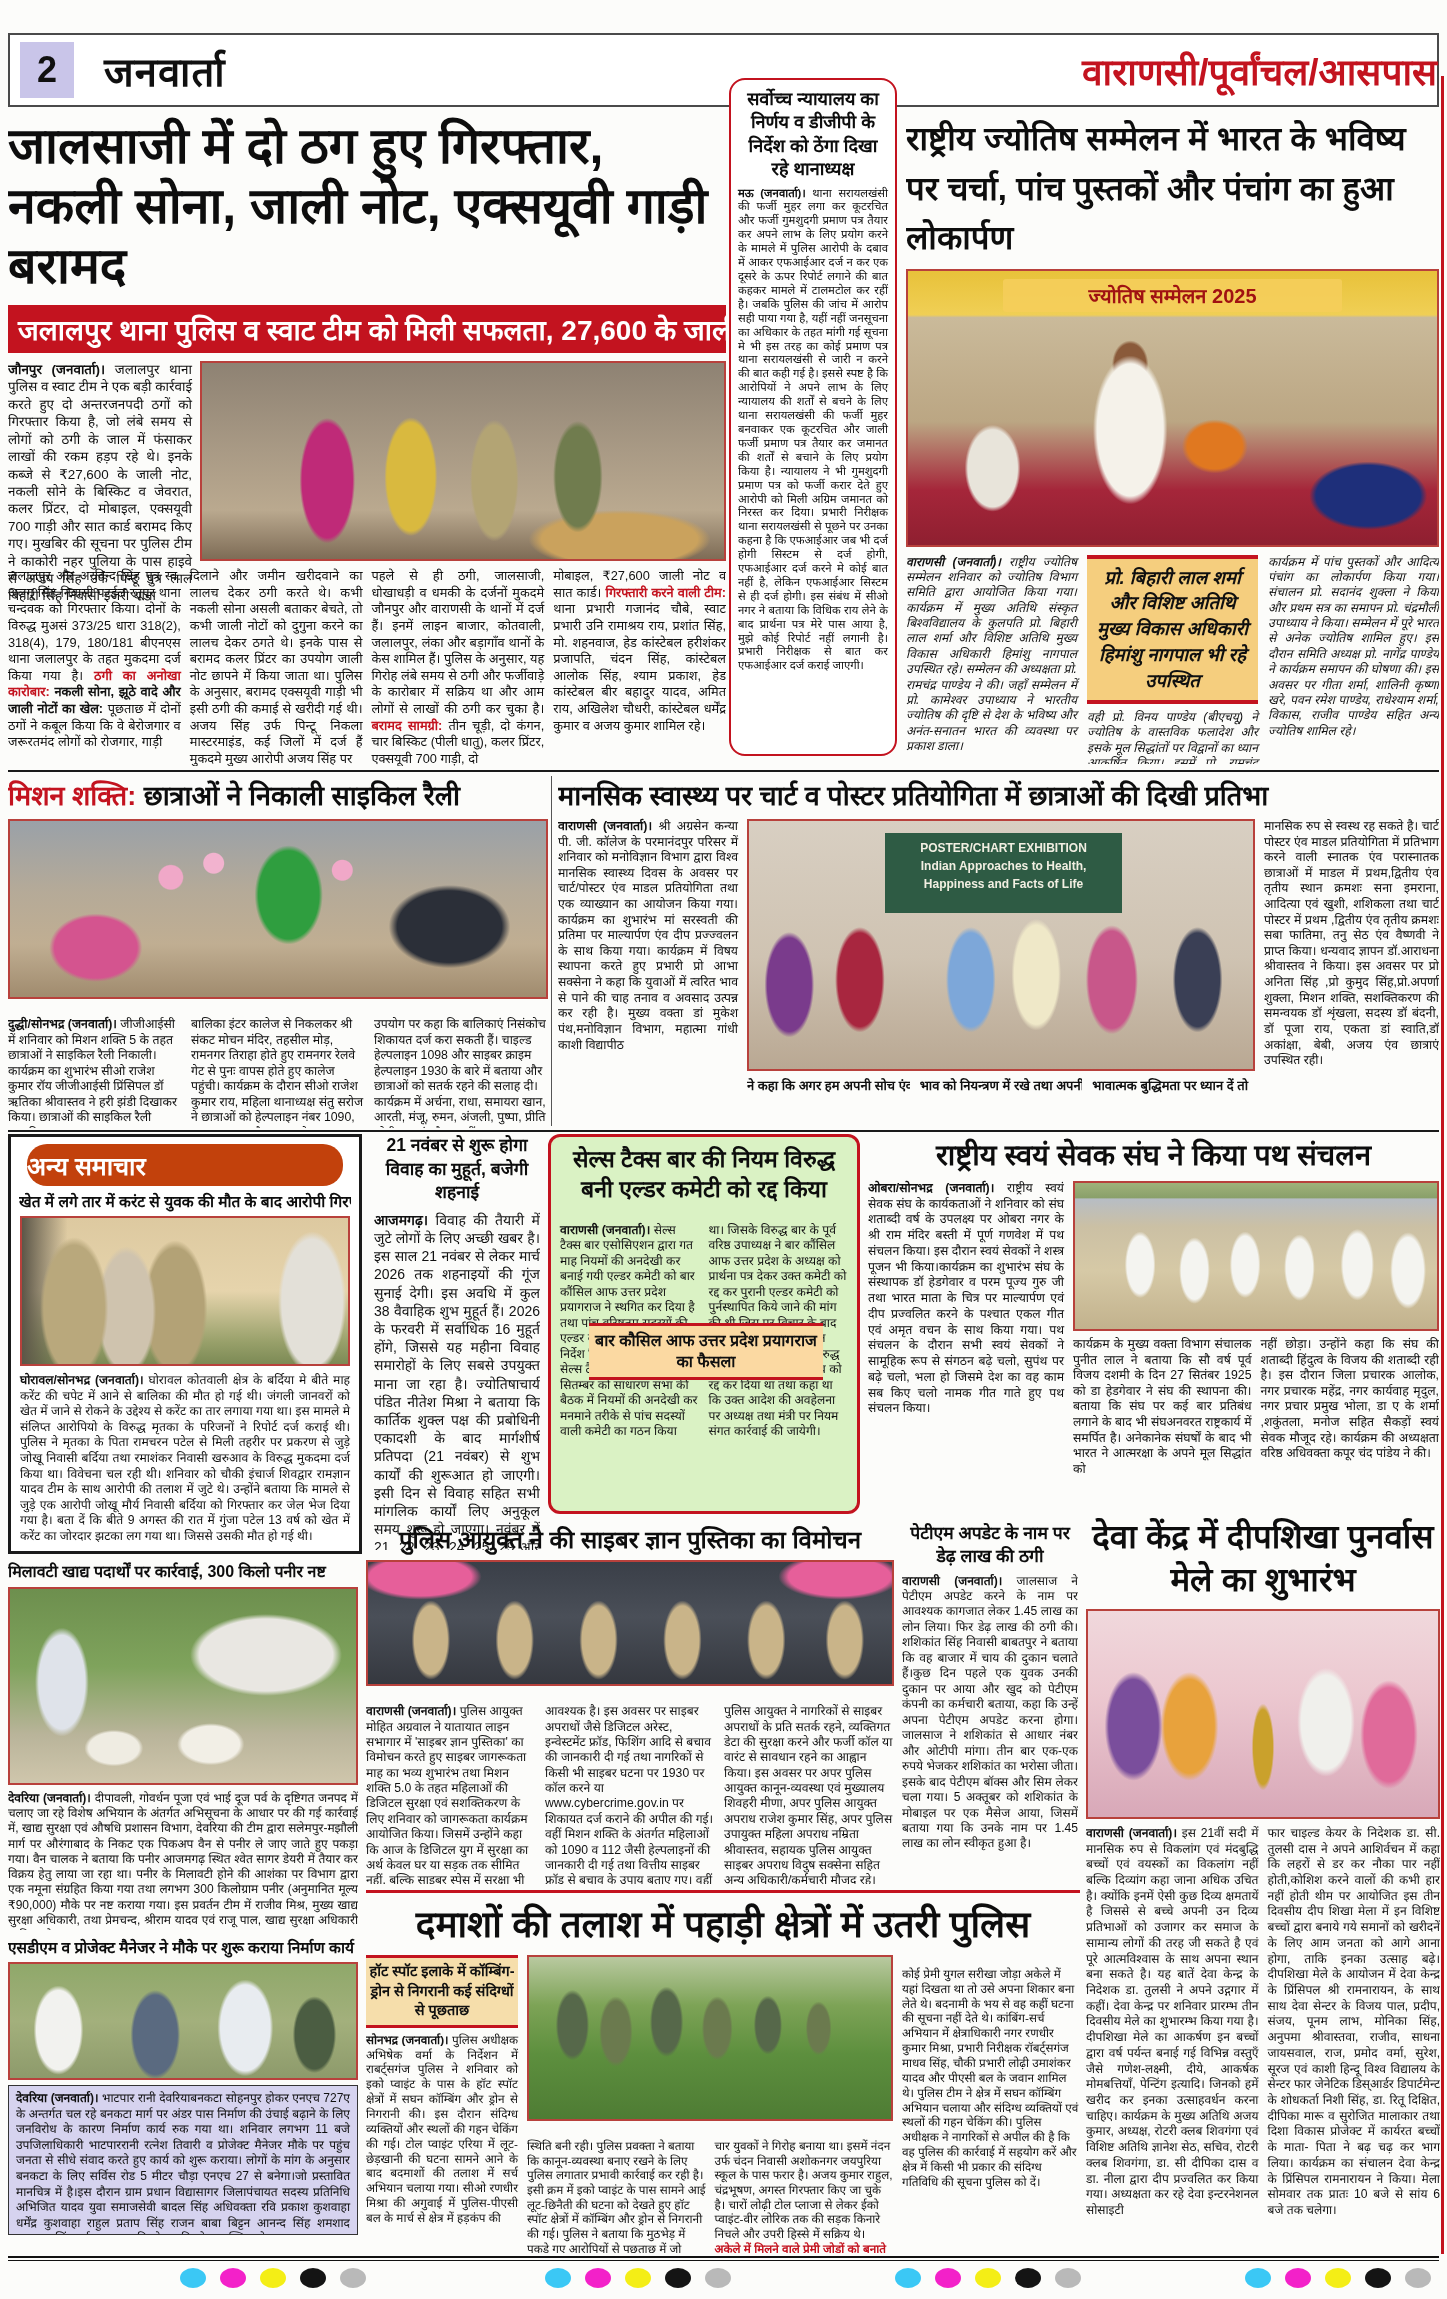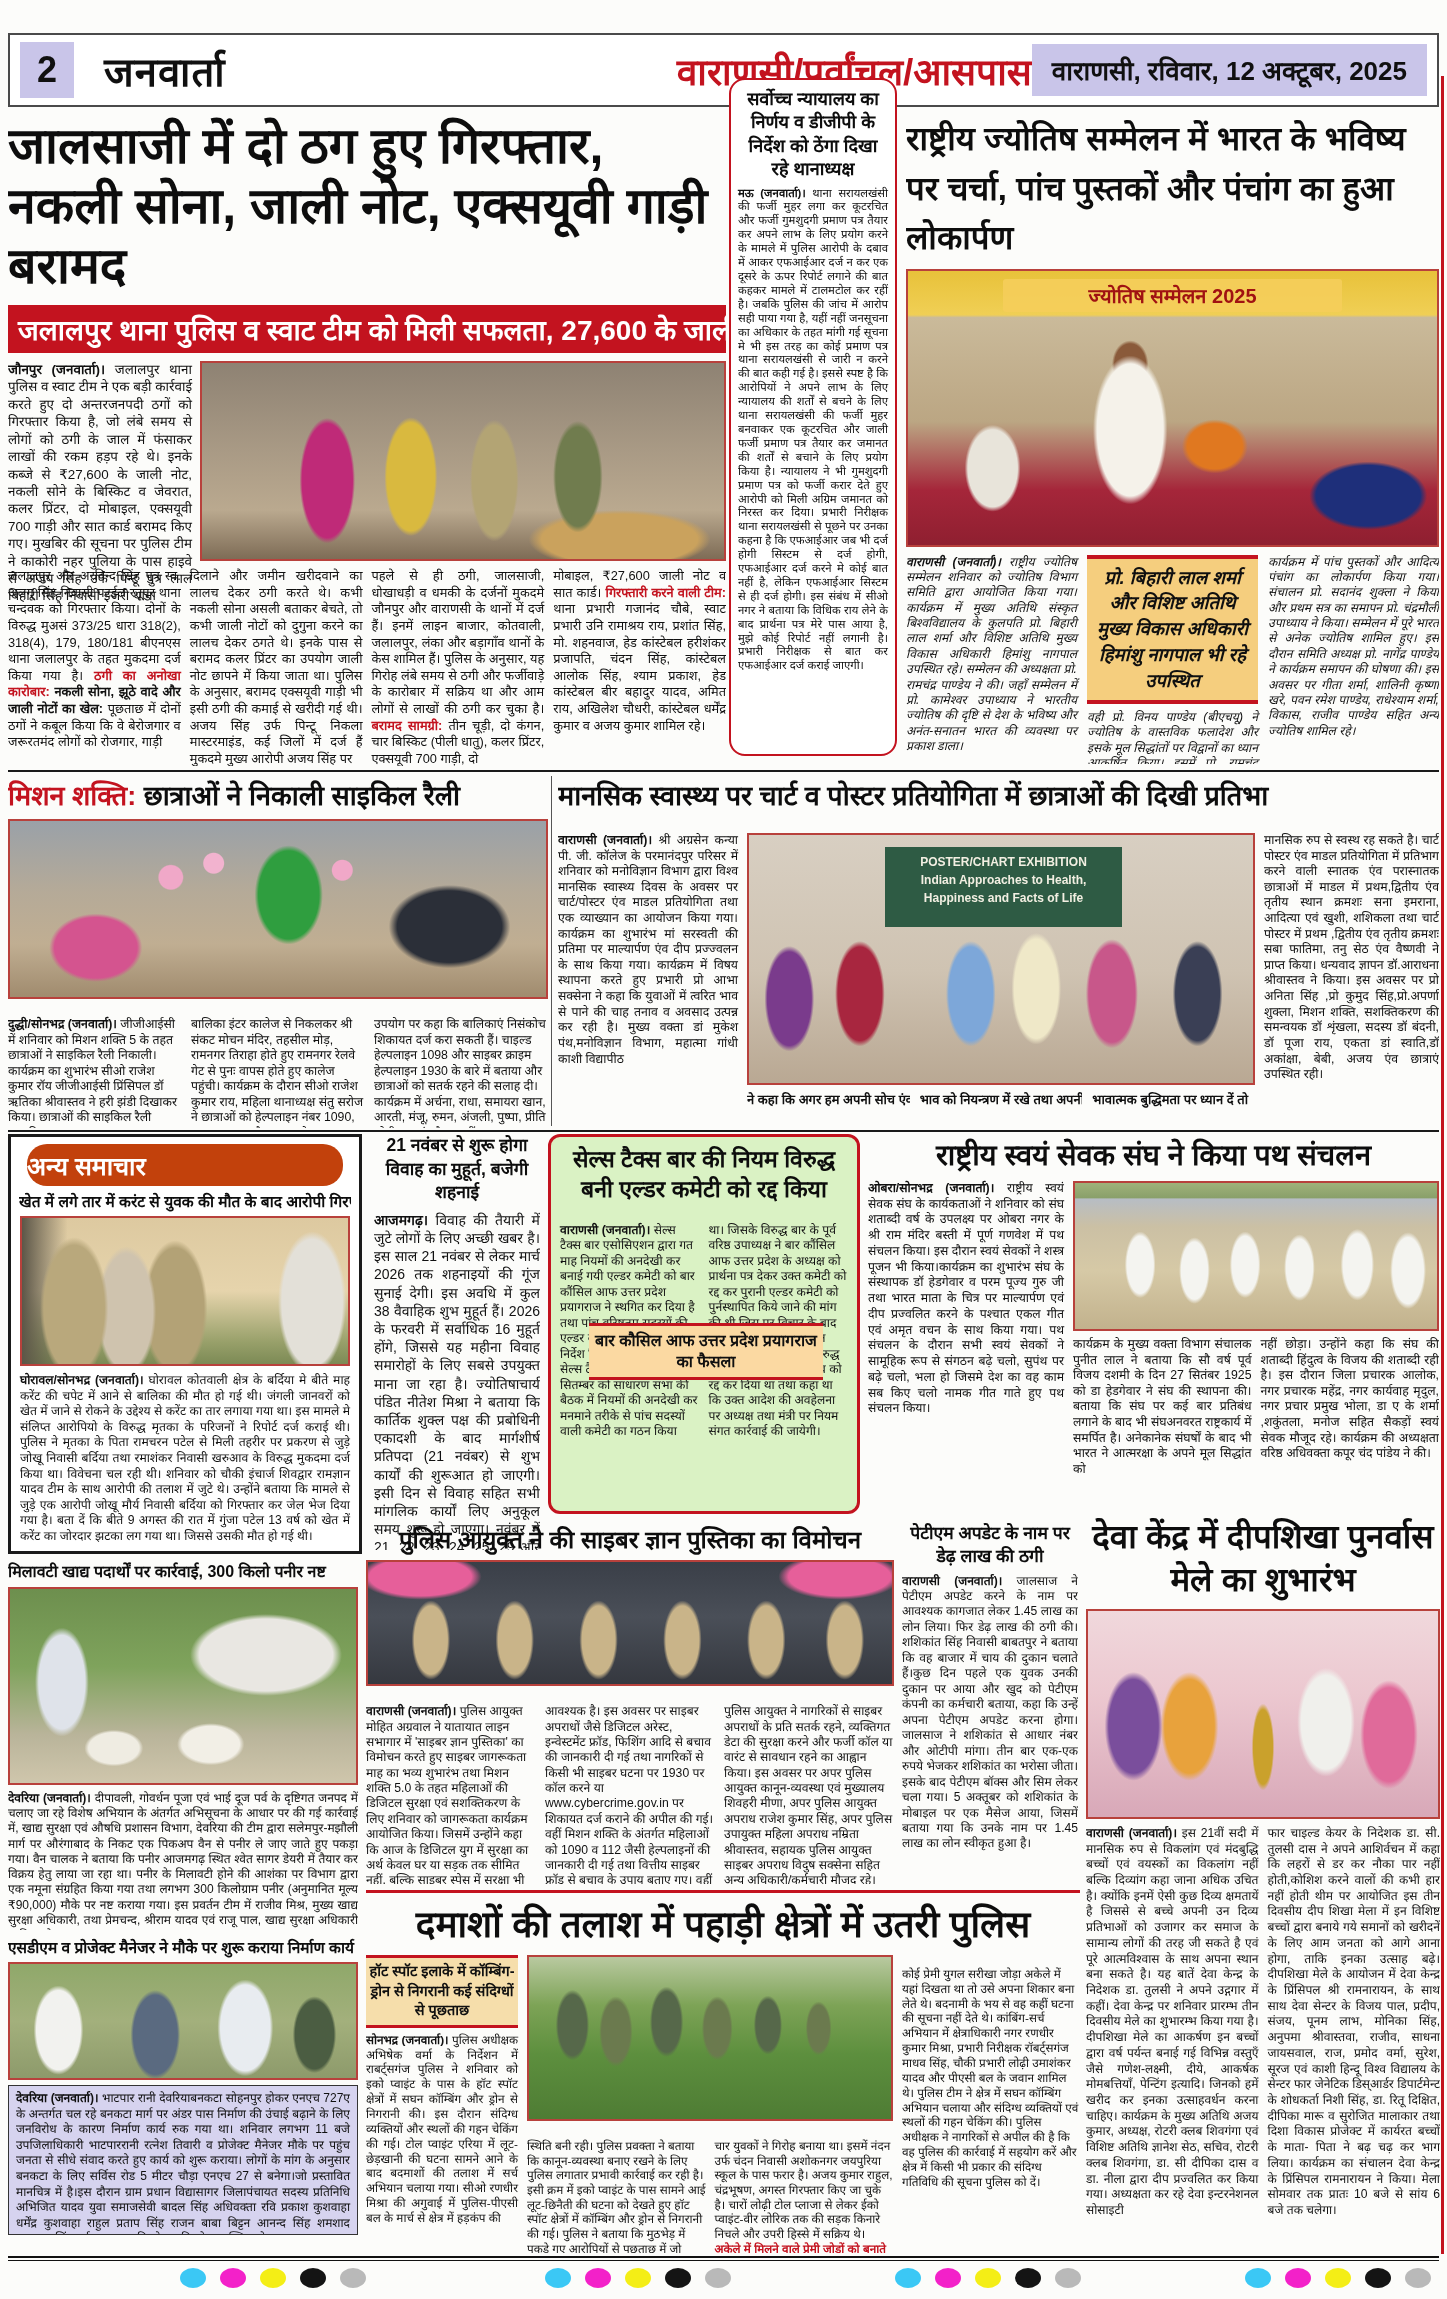--- a/index.html
+++ b/index.html
@@ -51,21 +51,21 @@
   
   .mission{left:8px;top:776px;width:540px;height:352px;}
   .mission h2{font-size:27px;white-space:nowrap;}
   .mission h2 .rb{font-size:27px;}
   .mission .ph{height:180px;margin-top:6px;}
   .m-cols{display:flex;gap:9px;margin-top:6px;height:128px;}
   .m-cols p{flex:1;font-size:12.3px;line-height:1.26;}
   
   .mental{left:558px;top:776px;width:881px;height:352px;}
   .mental h2{font-size:27px;white-space:nowrap;overflow:hidden;}
-  .men-row{display:flex;gap:9px;margin-top:20px;height:306px;}
+  .men-row{display:flex;gap:9px;margin-top:6px;height:306px;}
   .men-c1{width:180px;flex:none;font-size:12.3px;line-height:1.27;}
   .men-mid{width:508px;flex:none;}
   .men-mid .ph{height:252px;}
   .caprow{display:flex;gap:10px;margin-top:5px;font-size:13px;font-weight:600;}
   .caprow span{flex:1;white-space:nowrap;overflow:hidden;}
   .men-c3{flex:1;font-size:12.3px;line-height:1.27;}
   .board{position:absolute;top:5%;left:27%;width:47%;height:32%;background:#2e5b44;color:#f2efe2;
          text-align:center;font-size:12px;font-weight:bold;line-height:1.5;padding-top:6px;box-sizing:border-box;}
   
   .anya{left:8px;top:1134px;width:354px;height:420px;border:3px solid #1a1a1a;box-sizing:border-box;background:#fff;}
@@ -226,21 +226,20 @@
 </style>
 </head>
 <body>
 
 <div class="page">
 
   <header class="masthead">
     <div class="pgnum">2</div>
     <div class="paper">जनवार्ता</div>
     <div class="sect">वाराणसी/पूर्वांचल/आसपास</div>
-    <div class="dateb">वाराणसी, रविवार, 12 अक्टूबर, 2025</div>
   </header>
 
   <section class="mod lead">
     <h1>जालसाजी में दो ठग हुए गिरफ्तार, नकली सोना, जाली नोट, एक्सयूवी गाड़ी बरामद</h1>
     <div class="band">जलालपुर थाना पुलिस व स्वाट टीम को मिली सफलता, 27,600 के जाली नोट बरामद</div>
     <div class="lead-row">
       <p class="body intro"><b class="dl">जौनपुर (जनवार्ता)।</b> <span>जलालपुर थाना पुलिस व स्वाट टीम ने एक बड़ी कार्रवाई करते हुए दो अन्तरजनपदी ठगों को गिरफ्तार किया है, जो लंबे समय से लोगों को ठगी के जाल में फंसाकर लाखों की रकम हड़प रहे थे। इनके कब्जे से ₹27,600 के जाली नोट, नकली सोने के बिस्किट व जेवरात, कलर प्रिंटर, दो मोबाइल, एक्सयूवी 700 गाड़ी और सात कार्ड बरामद किए गए। मुखबिर की सूचना पर पुलिस टीम ने काकोरी नहर पुलिया के पास हाइवे से अजय सिंह उर्फ पिन्टू पुत्र लाल बिहारी सिंह निवासी इजरी थाना</span></p>
       <div class="ph ph-lead"></div>
     </div>
     <div class="cols4">

